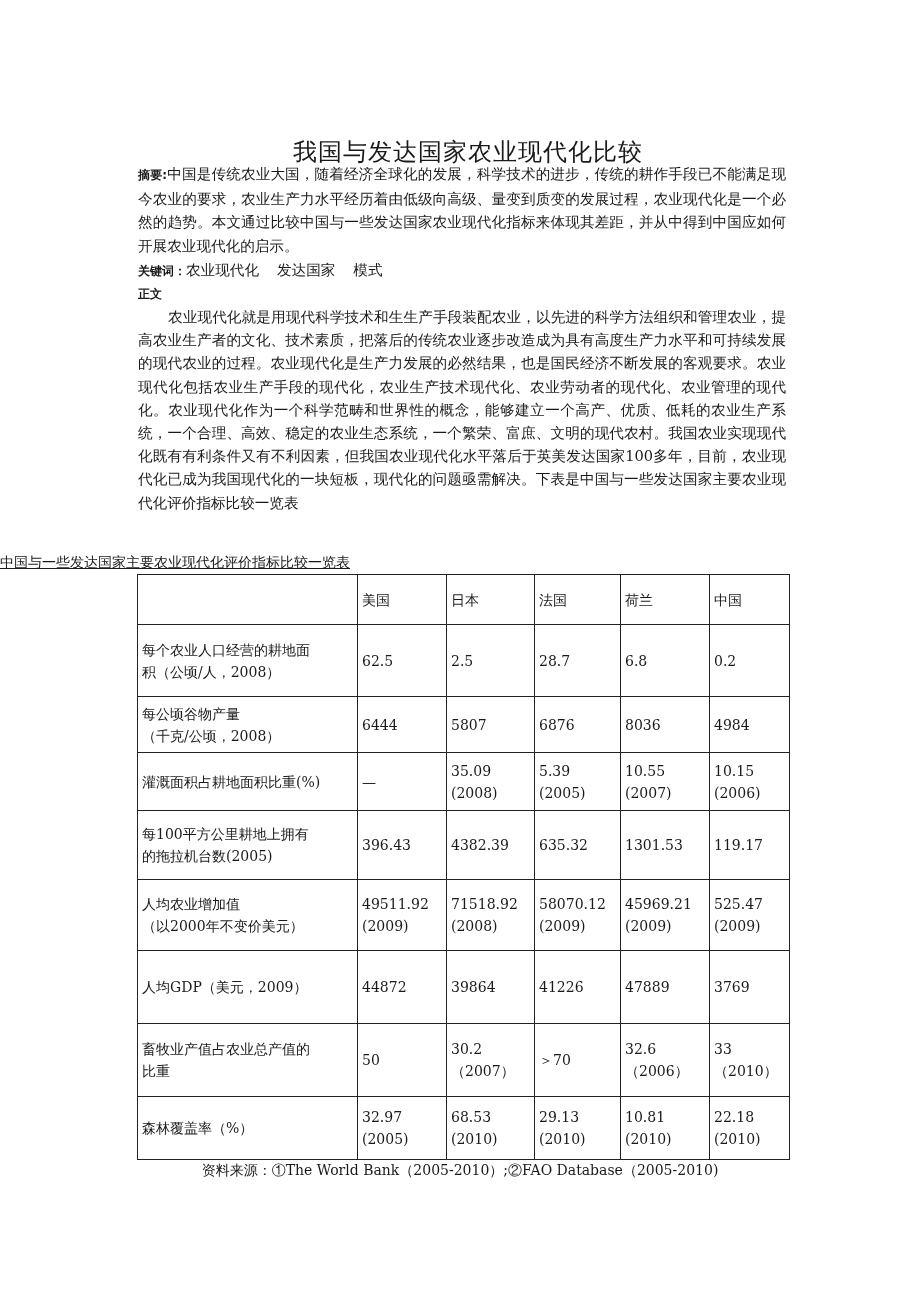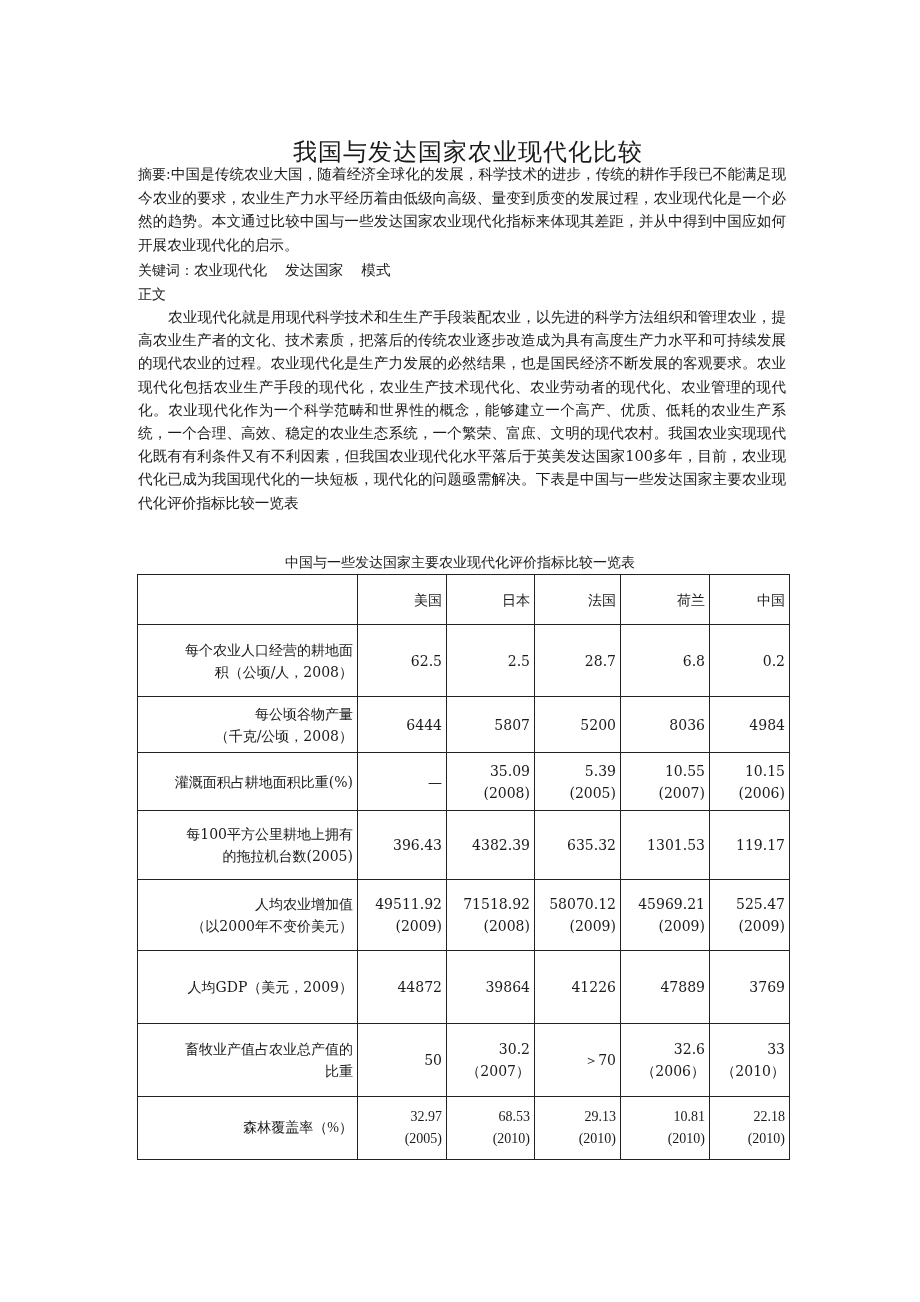--- a/index.html
+++ b/index.html
@@ -3,34 +3,34 @@
 <meta charset="utf-8">
 <style>
   html, body { margin: 0; padding: 0; background: #ffffff; }
   body { width: 920px; height: 1302px; position: relative; overflow: hidden;
          font-family: "DejaVu Serif", "Liberation Serif", serif; color: #1a1a1a; }
   .page { position: absolute; left: 0; top: 0; width: 920px; height: 1302px; }
   .title { position: absolute; top: 120px; left: 8px; width: 920px; text-align: center;
            font-size: 24px; letter-spacing: 1px; font-weight: normal; }
   .block { position: absolute; left: 138px; width: 648px; font-size: 14.6px; line-height: 23.2px; }
   .abstract { top: 162px; text-align: justify; }
-  .bold { font-family: "DejaVu Sans", "Liberation Sans", sans-serif; font-weight: normal; font-size: 14px; }
+  .bold { font-family: "DejaVu Sans", "Liberation Sans", sans-serif; font-weight: bold; font-size: 12px; }
   .keywords { top: 258px; }
   .kw { margin-right: 18px; }
   .body-heading { top: 283px; }
   .body-text { top: 305px; text-align: justify; text-indent: 30px; }
-  .table-caption { position: absolute; top: 554px; left: 0; width: 920px; text-align: center; font-size: 14px; }
+  .table-caption { position: absolute; top: 554px; left: 0; width: 920px; text-align: left; font-size: 14px; text-decoration: underline; }
   table.cmp { position: absolute; left: 137px; top: 574px; border-collapse: collapse;
               font-size: 14px; line-height: 22px; }
-  table.cmp td, table.cmp th { border: 1.5px solid #222; text-align: right; vertical-align: middle;
+  table.cmp td, table.cmp th { border: 1.5px solid #222; text-align: left; vertical-align: middle;
               padding: 0 4px; font-weight: normal; }
   .c0 { width: 211px; } .c1 { width: 80px; } .c2 { width: 79px; } .c3 { width: 77px; margin-left: 42px; }
   .c4 { width: 80px; } .c5 { width: 71px; }
   .h0 { height: 50px; } .h1 { height: 72px; } .h2 { height: 56px; } .h3 { height: 58px; }
-  .h4 { height: 69px; } .h5 { height: 71px; } .h6 { height: 73px; } .h7 { height: 73px; } .h8 { height: 63px; font-family: Liberation Serif, serif; }
+  .h4 { height: 69px; } .h5 { height: 71px; } .h6 { height: 73px; } .h7 { height: 73px; } .h8 { height: 63px; }
   .cell-line { display: block; }
   .source { position: absolute; top: 1162px; left: 0; width: 920px; text-align: center; font-size: 14px; }
 </style>
 </head>
 <body>
 
 <div class="page">
   <h1 class="title">我国与发达国家农业现代化比较</h1>
 
   <div class="block abstract">
@@ -85,21 +85,21 @@
             <span class="cell-line">每公顷谷物产量</span>
             <span class="cell-line">（千克/公顷，2008）</span>
           </td>
           <td class="c1">
             <span class="cell-line">6444</span>
           </td>
           <td class="c2">
             <span class="cell-line">5807</span>
           </td>
           <td class="c3">
-            <span class="cell-line">5200</span>
+            <span class="cell-line">6876</span>
           </td>
           <td class="c4">
             <span class="cell-line">8036</span>
           </td>
           <td class="c5">
             <span class="cell-line">4984</span>
           </td>
         </tr>
         <tr class="h3">
           <td class="c0">
@@ -237,13 +237,14 @@
             <span class="cell-line">(2010)</span>
           </td>
           <td class="c5">
             <span class="cell-line">22.18</span>
             <span class="cell-line">(2010)</span>
           </td>
         </tr>
       </tbody>
   </table>
 
+  <div class="source">资料来源：①The World Bank（2005-2010）;②FAO Database（2005-2010)</div>
 </div>
 
 </body></html>

